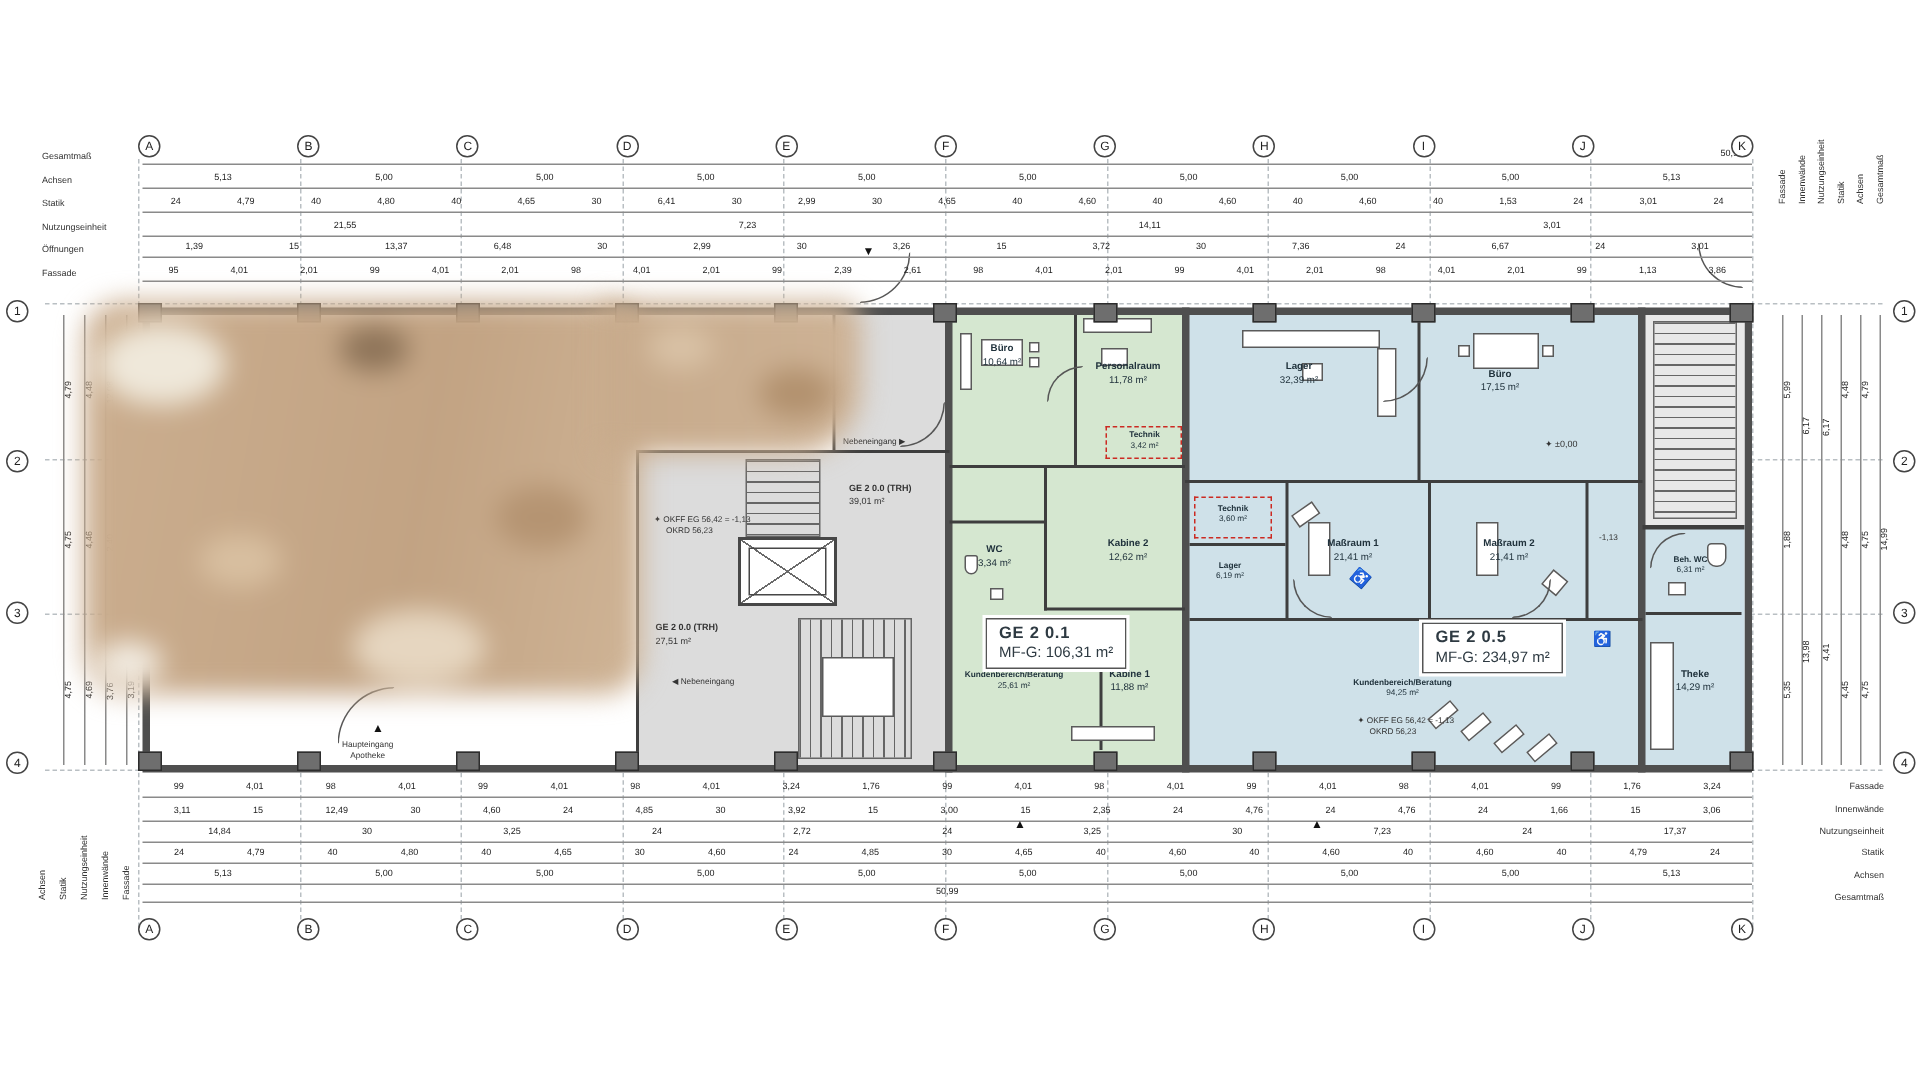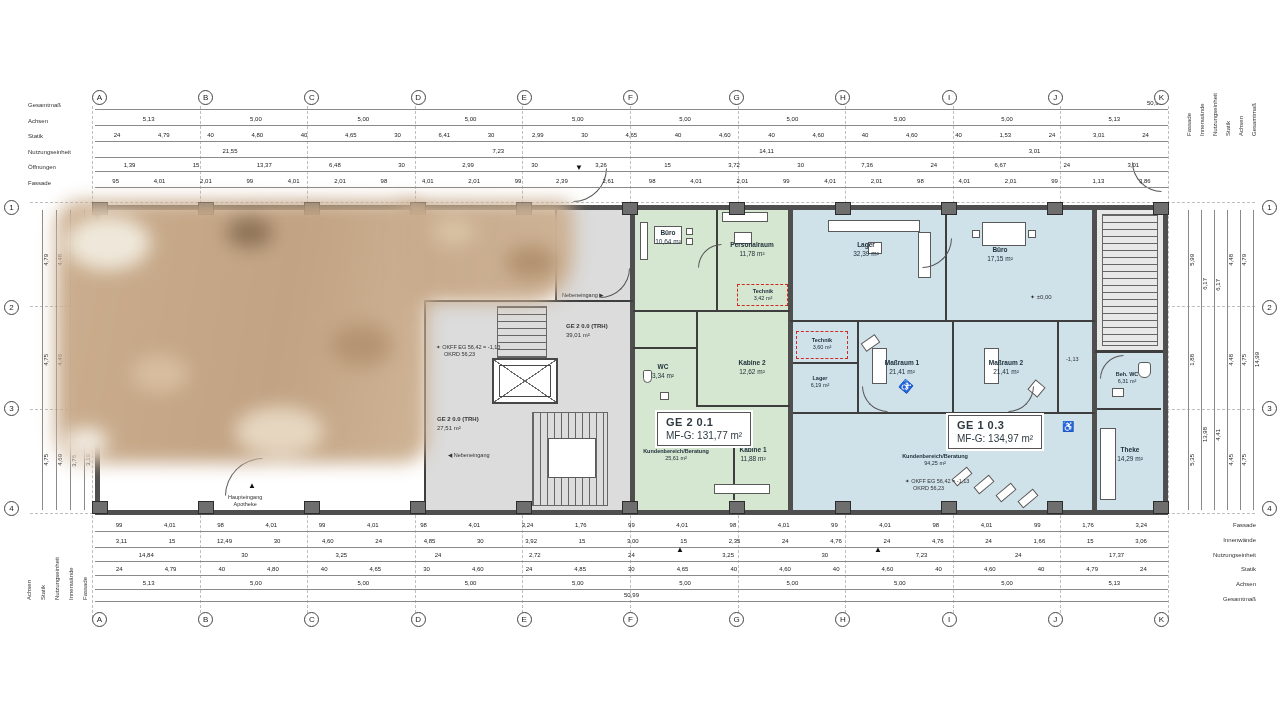--- a/index.html
+++ b/index.html
@@ -265,25 +265,25 @@
     <div class="nm">Beh. WC</div>
       <div>6,31 m²</div>
     </div>
   <div class="room-label" style="left:1130px;top:455px">
     <div class="nm">Theke</div>
       <div>14,29 m²</div>
     </div>
 
   <div class="unit-box" style="left:657px;top:412px">
     <div class="uid">GE 2 0.1</div>
-    <div class="uar">MF-G: 131,77 m²</div>
+    <div class="uar">MF-G: 106,31 m²</div>
   </div>
   <div class="unit-box" style="left:948px;top:415px">
-    <div class="uid">GE 1 0.3</div>
-    <div class="uar">MF-G: 134,97 m²</div>
+    <div class="uid">GE 2 0.5</div>
+    <div class="uar">MF-G: 234,97 m²</div>
   </div>
 
   <div class="trh" style="left:566px;top:322px">
     <div class="nm">GE 2 0.0 (TRH)</div>
       <div>39,01 m²</div>
     </div>
   <div class="trh" style="left:437px;top:415px">
     <div class="nm">GE 2 0.0 (TRH)</div>
       <div>27,51 m²</div>
     </div>

